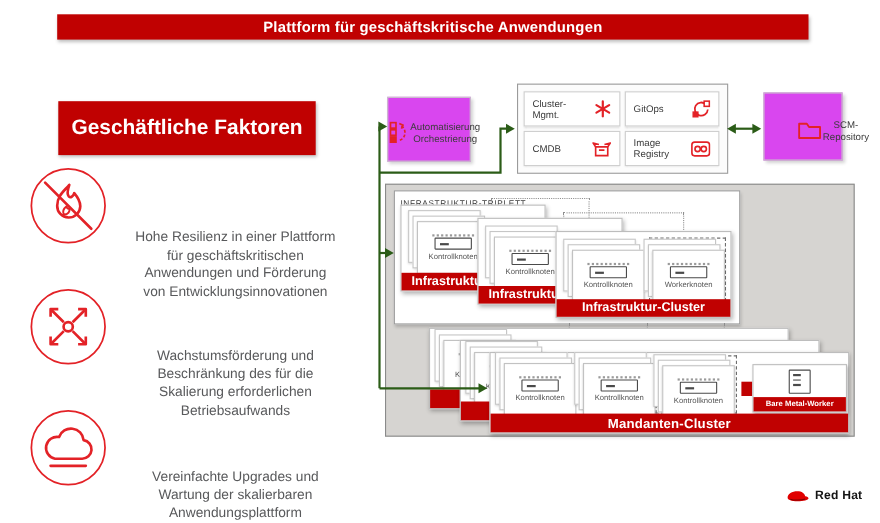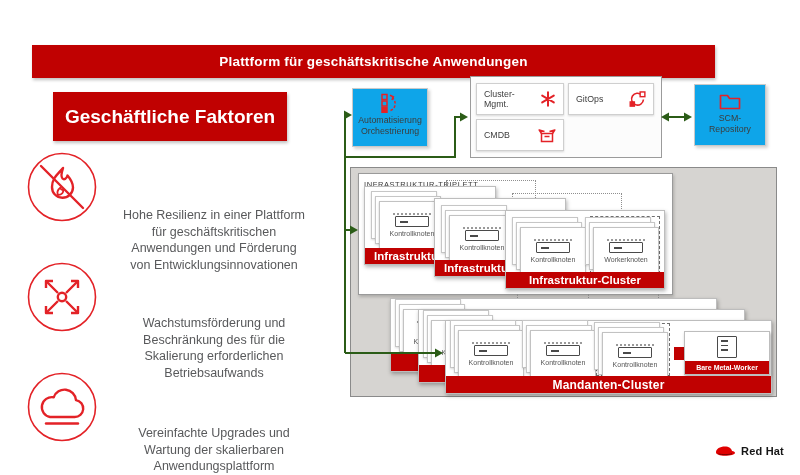--- a/index.html
+++ b/index.html
@@ -2,30 +2,30 @@
 <html><head>
 <meta charset="utf-8">
 <style>
   html,body{margin:0;padding:0;}
   body{width:800px;height:475px;position:relative;background:#ffffff;
        font-family:"Liberation Sans",sans-serif;overflow:hidden;}
   .abs{position:absolute;}
   .banner{background:#c00101;color:#fff;font-weight:bold;display:flex;
           align-items:center;justify-content:center;
           box-shadow:1px 2px 3px rgba(0,0,0,.25);}
-  #top-banner{left:32px;top:13px;width:683px;height:33px;font-size:13.5px;letter-spacing:.2px;margin-top:32px;}
+  #top-banner{left:52px;top:13px;width:683px;height:23px;font-size:13.5px;letter-spacing:.2px;}
   #factors-banner{left:53px;top:92px;width:234px;height:49px;font-size:19px;}
   .benefit-icon{left:26px;width:72px;height:72px;}
   .benefit-text{left:100px;width:228px;font-size:12.5px;line-height:16.5px;color:#58595b;
                 text-align:center;white-space:pre-line;margin-top:48px;}
   
-  .wbox{background:#0ea5e9;border:1px solid #c9c9c9;box-shadow:2px 2px 3px rgba(0,0,0,.18);
-        display:flex;flex-direction:column;align-items:center;justify-content:flex-start;}
+  .wbox{background:#d946ef;border:1px solid #c9c9c9;box-shadow:2px 2px 3px rgba(0,0,0,.18);
+        display:flex;flex-direction:row;align-items:center;justify-content:flex-start;}
   #auto-box{left:352px;top:88px;width:76px;height:59px;padding-top:4px;box-sizing:border-box;}
-  #scm-box{left:694px;top:84px;width:72px;height:62px;padding-top:6px;box-sizing:border-box;}
+  #scm-box{left:694px;top:84px;width:72px;height:62px;padding-top:6px;box-sizing:border-box;padding-left:29px;}
   .boxlabel{font-size:8.8px;color:#3c3c3c;text-align:center;white-space:pre-line;line-height:1.25;margin-top:2px;}
   #svc-group{left:470px;top:76px;width:190px;height:80px;border:1.5px solid #9b9b9b;background:#fcfcfc;}
   .svc-cell{position:absolute;background:#fff;border:1px solid #cfcfcf;box-shadow:0 1px 2px rgba(0,0,0,.15);
             display:flex;align-items:center;justify-content:space-between;padding:0 7px;box-sizing:border-box;}
   .svc-label{font-size:8.8px;color:#3c3c3c;white-space:pre-line;line-height:1.15;}
   
   #gray-panel{left:350px;top:167px;width:425px;height:228px;background:#d6d4d1;border:1px solid #8a8a8a;}
   #triplett-panel{left:358px;top:173px;width:313px;height:120px;background:#fff;border:1px solid #9a9a9a;
                   box-shadow:1px 2px 3px rgba(0,0,0,.2);z-index:1;}
   #triplett-label{left:364px;top:180px;font-size:7.5px;letter-spacing:.6px;color:#3b3b3b;z-index:2;}
@@ -144,20 +144,31 @@
       </svg>
     </span>
   </div>
   <div class="svc-cell" style="left:5px;top:42px;width:88px;height:32px;">
     <span class="svc-label">CMDB</span>
     <span>
       <svg width="18" height="16" viewBox="0 0 18 16" fill="none" stroke="#e32227">
         <path d="M3.5 6.5h11v8h-11z" stroke-width="1.5"></path>
         <path d="M3.5 6.5 1.2 3l5.3 1.4 M14.5 6.5 16.8 3l-5.3 1.4" stroke-width="1.5" stroke-linejoin="round"></path>
         <path d="M6.5 9.5h5" stroke-width="1.5"></path>
+      </svg>
+    </span>
+  </div>
+  <div class="svc-cell" style="left:97px;top:42px;width:86px;height:32px;">
+    <span class="svc-label">Image
+Registry</span>
+    <span>
+      <svg width="18" height="15" viewBox="0 0 18 15" fill="none" stroke="#e32227">
+        <rect x="1" y="1.2" width="16" height="12.5" rx="2.5" stroke-width="1.5"></rect>
+        <circle cx="6.2" cy="7.5" r="2.4" stroke-width="1.5"></circle>
+        <circle cx="11.8" cy="7.5" r="2.4" stroke-width="1.5"></circle>
       </svg>
     </span>
   </div>
 </div>
 
 <div class="abs wbox" id="scm-box">
   <span>
     <svg width="24" height="20" viewBox="0 0 24 20" fill="none" stroke="#e32227">
       <path d="M2.5 4.5h7l2 3h10v10h-19z" stroke-width="1.7" stroke-linejoin="round"></path>
     </svg>

